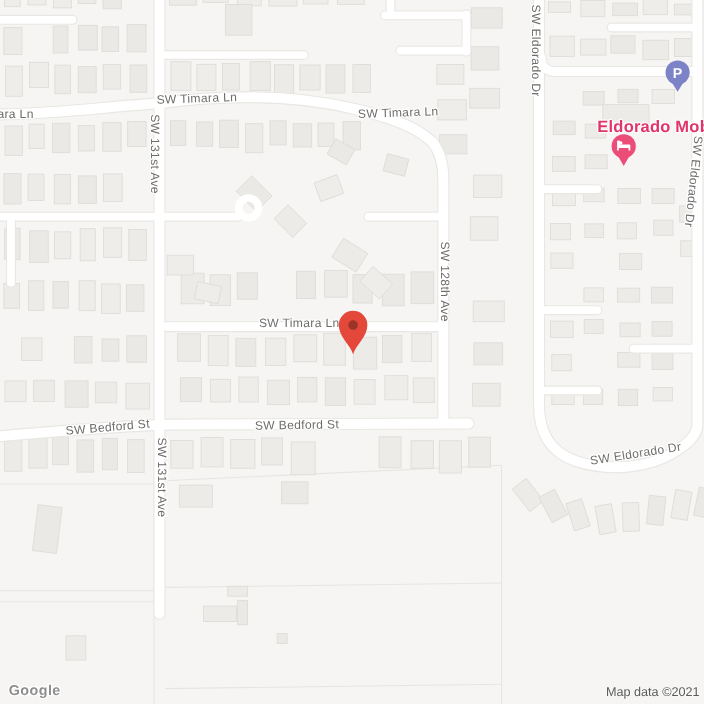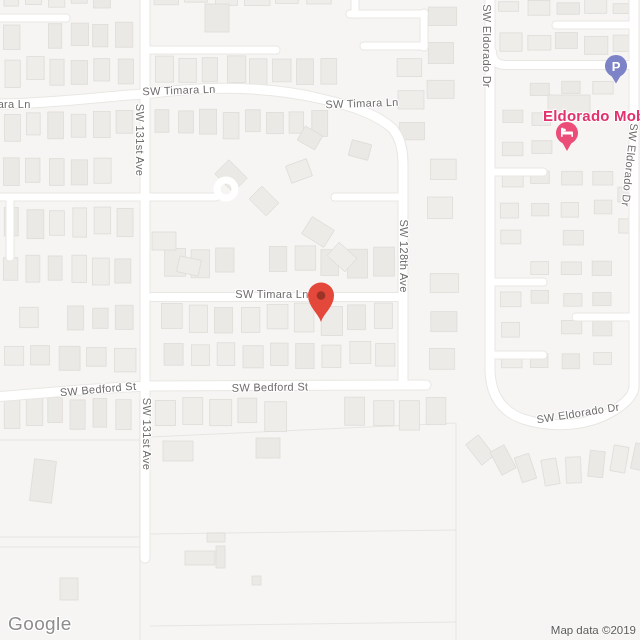--- a/index.html
+++ b/index.html
@@ -17,21 +17,21 @@
   }
   .poi-label{
     position:absolute;white-space:nowrap;cursor:pointer;
     font-size:15px;font-weight:700;letter-spacing:.2px;
     text-shadow:-1px 0 1px #fff,1px 0 1px #fff,0 -1px 1px #fff,0 1px 1px #fff,
                 -1px -1px 1px #fff,1px 1px 1px #fff;
   }
   .marker{position:absolute;cursor:pointer;}
   .google-logo{
     position:absolute;left:8px;bottom:5px;
-    font-size:19px;font-weight:400;color:#8e8e8e;letter-spacing:.4px;
+    font-size:13px;font-weight:700;color:#8e8e8e;letter-spacing:.4px;
     text-shadow:-1px 0 0 #fff,1px 0 0 #fff,0 -1px 0 #fff,0 1px 0 #fff,
                 -1px -1px 0 #fff,1px 1px 0 #fff,1px -1px 0 #fff,-1px 1px 0 #fff;
     cursor:pointer;
   }
   .map-data{
     position:absolute;right:4px;bottom:4px;
     font-size:11.5px;color:#5a5a5a;
     text-shadow:0 0 2px #fff,0 0 2px #fff;
   }
 </style>
@@ -326,14 +326,14 @@
       <rect x="4.4" y="1.2" width="1.6" height="2.6"></rect>
     </g>
   </svg>
 
   <svg class="marker" id="mPin" width="28" height="42" viewBox="-14 -40 28 42" style="left: 307px; top: 282px;">
     <path d="M0,0 C-2.6,-8.5 -13,-15.5 -13,-26.5 A13,13 0 1 1 13,-26.5 C13,-15.5 2.6,-8.5 0,0 Z" fill="#e4483b"></path>
     <circle cx="0" cy="-26.5" r="4.3" fill="#9c3327"></circle>
   </svg>
 
   <div class="google-logo">Google</div>
-  <div class="map-data">Map data ©2019</div>
+  <div class="map-data">Map data ©2021</div>
 </div>
 
 </body></html>

